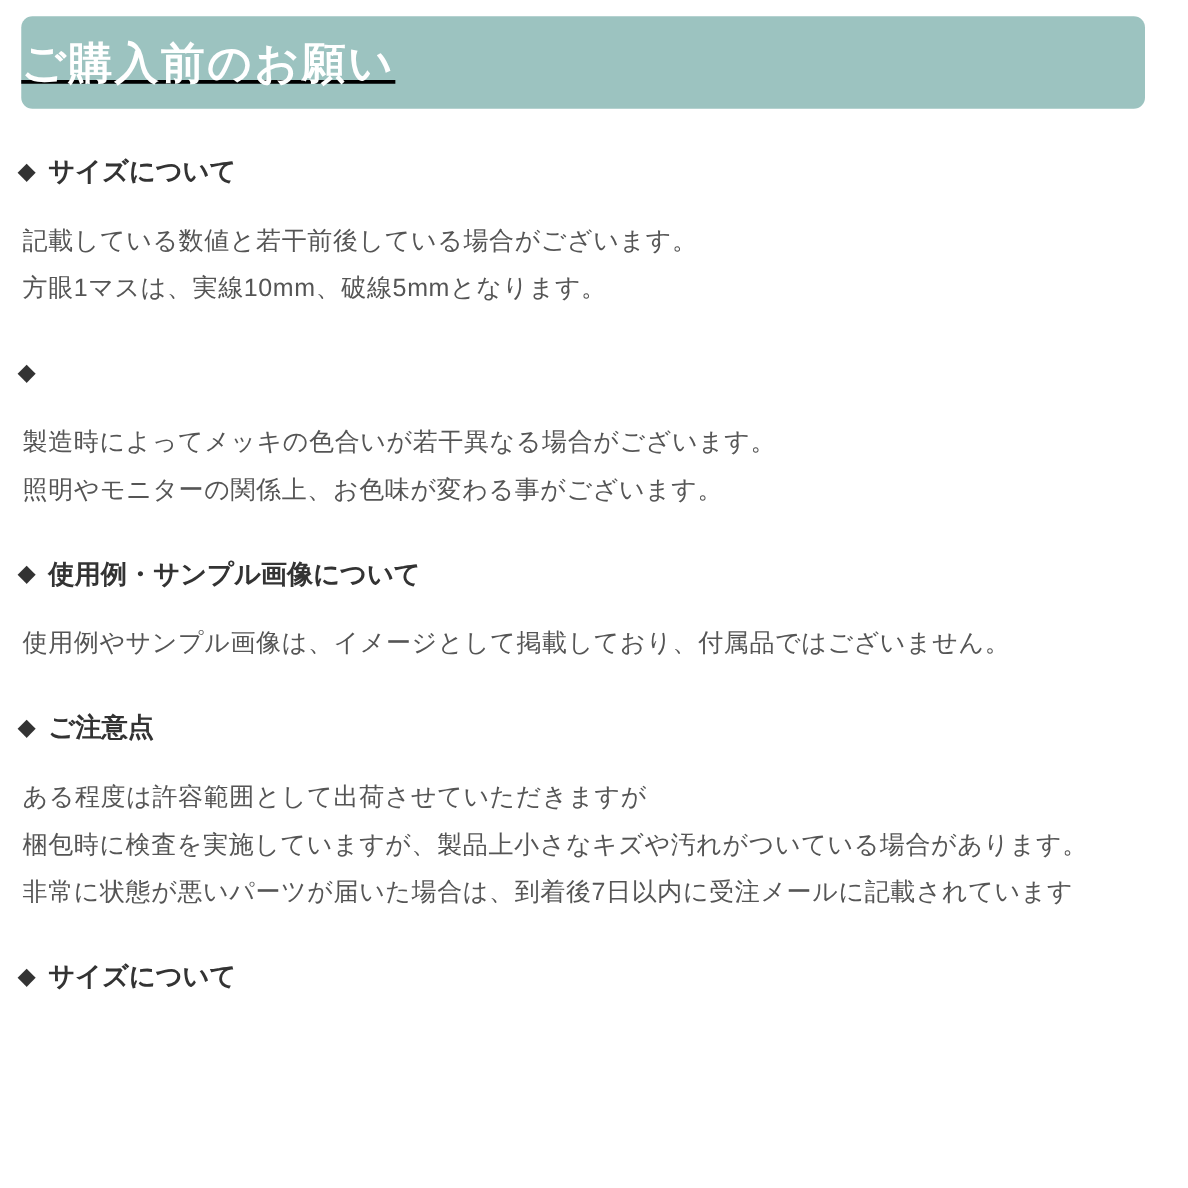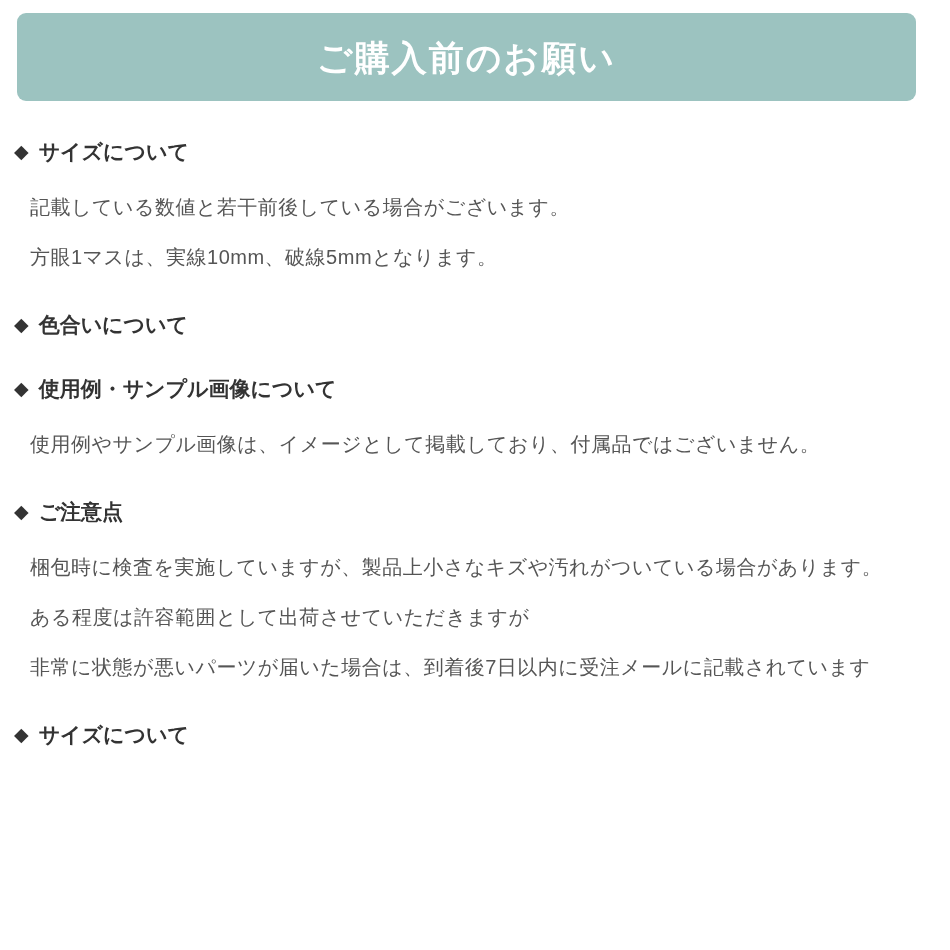--- a/index.html
+++ b/index.html
@@ -16,26 +16,26 @@
   }
   body {
     width: 950px;
     height: 950px;
     overflow: hidden;
     background: var(--page-bg);
     font-family: "Liberation Sans", "DejaVu Sans", sans-serif;
   }
   .banner {
     margin: 13px 34px 0 17px;
-    height: 88px;
+    height: 74px;
     background: var(--banner-bg);
     border-radius: 9px;
     display: flex;
     align-items: center;
-    justify-content: center;
+    text-decoration: underline;
   }
   .banner-title {
     color: var(--banner-text);
     font-size: 35px;
     font-weight: bold;
     letter-spacing: 2px;
     line-height: 1;
   }
   .content {
     padding: 0 14px;
@@ -51,21 +51,21 @@
   }
   .bullet {
     margin-right: 10px;
     font-size: 19px;
     line-height: 26px;
   }
   .section-body {
     margin-top: 25px;
   }
   .section-body p {
-    margin: 16px;
+    margin: 4px;
     color: var(--body-text);
     font-size: 20px;
     line-height: 34px;
     letter-spacing: 0.5px;
     white-space: nowrap;
   }
 </style>
 </head>
 <body>
 
@@ -82,42 +82,45 @@
     </h2>
     <div class="section-body">
       <p>記載している数値と若干前後している場合がございます。</p>
       <p>方眼1マスは、実線10mm、破線5mmとなります。</p>
     </div>
   </section>
 
   <section>
     <h2 class="section-heading">
       <span class="bullet">◆</span>
-      <span>色合いについて</span>
     </h2>
+    <div class="section-body">
+      <p>製造時によってメッキの色合いが若干異なる場合がございます。</p>
+      <p>照明やモニターの関係上、お色味が変わる事がございます。</p>
+    </div>
   </section>
 
   <section>
     <h2 class="section-heading">
       <span class="bullet">◆</span>
       <span>使用例・サンプル画像について</span>
     </h2>
     <div class="section-body">
       <p>使用例やサンプル画像は、イメージとして掲載しており、付属品ではございません。</p>
     </div>
   </section>
 
   <section>
     <h2 class="section-heading">
       <span class="bullet">◆</span>
       <span>ご注意点</span>
     </h2>
     <div class="section-body">
+      <p>ある程度は許容範囲として出荷させていただきますが</p>
       <p>梱包時に検査を実施していますが、製品上小さなキズや汚れがついている場合があります。</p>
-      <p>ある程度は許容範囲として出荷させていただきますが</p>
       <p>非常に状態が悪いパーツが届いた場合は、到着後7日以内に受注メールに記載されています</p>
     </div>
   </section>
 
   <section>
     <h2 class="section-heading">
       <span class="bullet">◆</span>
       <span>サイズについて</span>
     </h2>
   </section>

